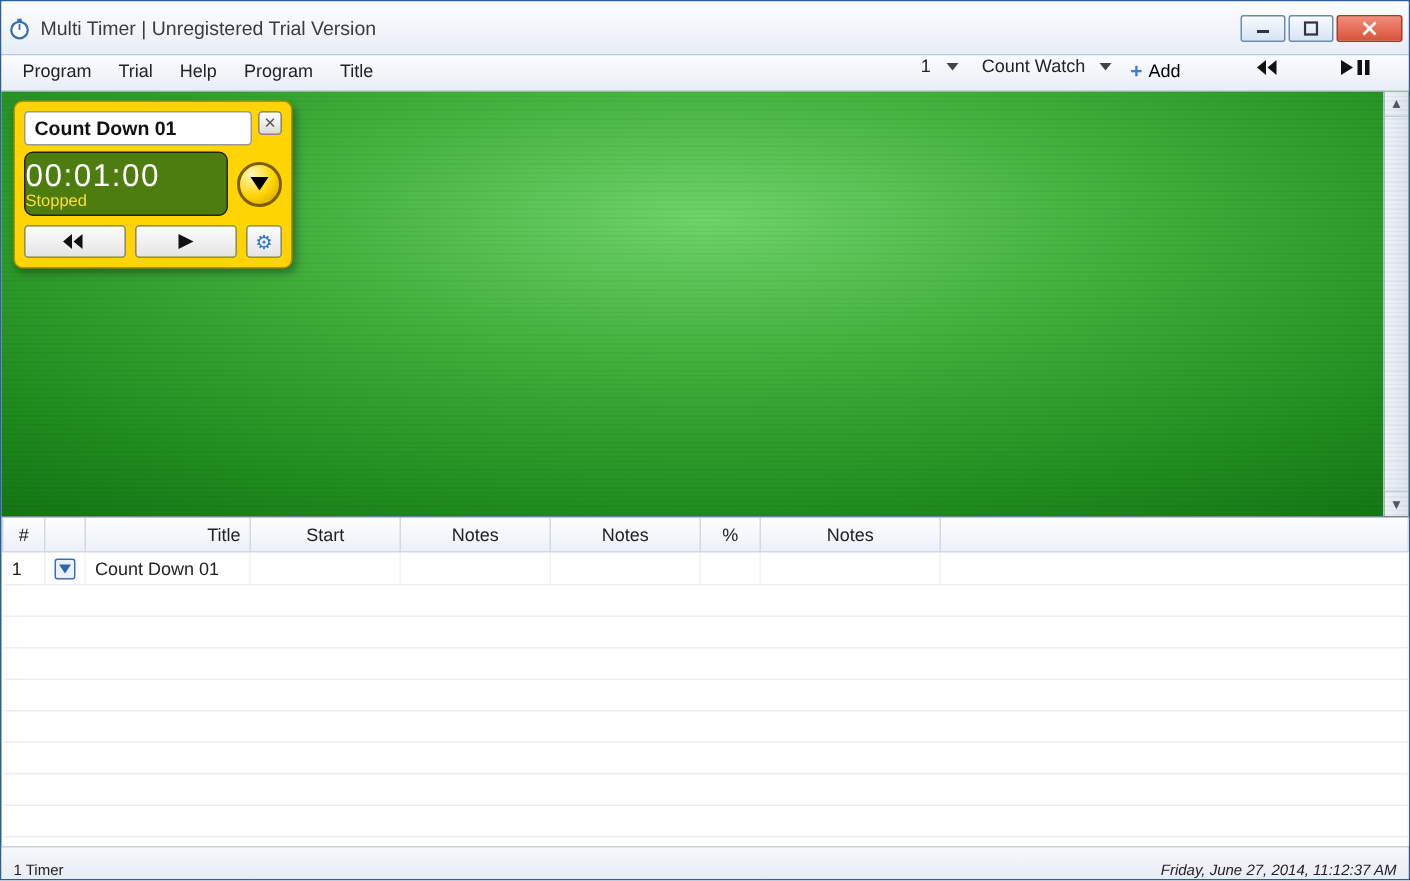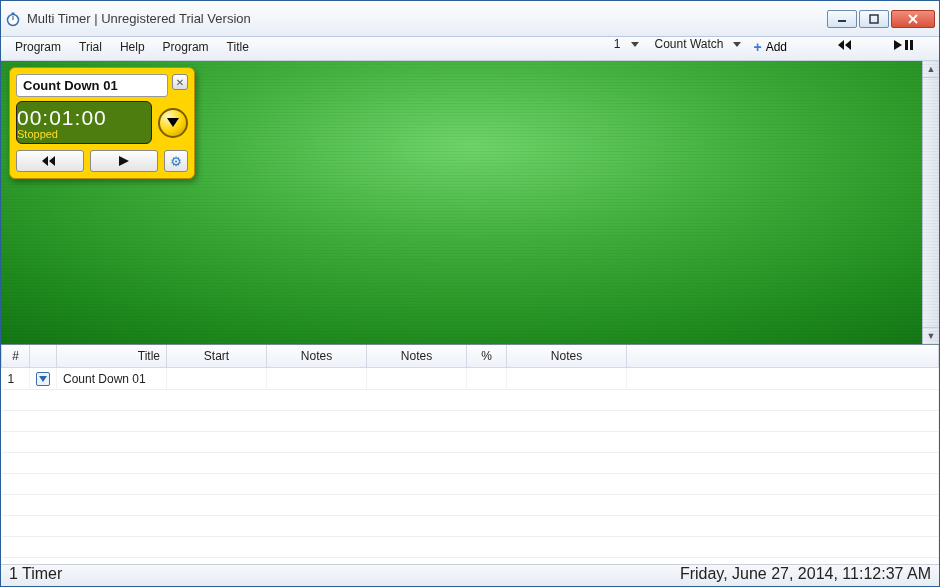--- a/index.html
+++ b/index.html
@@ -48,24 +48,24 @@
 
 .table-wrap { flex:1; overflow:auto; background:#fff; }
 table { width:100%; border-collapse:collapse; font-size:12px; }
 thead th { background:linear-gradient(#fcfdff,#edf1f8); border:1px solid #d2d9e4; border-top:none; padding:4px 6px; text-align:right; font-weight:normal; color:#222; height:20px; }
 thead th.center{ text-align:center; }
 tbody td { border-bottom:1px solid #ebeef3; border-right:1px solid #f0f2f6; padding:3px 6px; height:20px; color:#222; }
 tbody tr.empty td { color:transparent; }
 .row-icon { width:14px; height:14px; border:1px solid #3a6fb0; border-radius:2px; display:inline-flex; align-items:center; justify-content:center; background:#eaf2fb; }
 .row-icon .dn { width:0;height:0;border-left:4px solid transparent;border-right:4px solid transparent;border-top:6px solid #2f66a8; }
 
-.statusbar { height:22px; background:linear-gradient(#f6f8fb,#e7ecf4); border-top:1px solid #c8d0dc; display:flex; align-items:flex-start; padding:0 8px; font-size:16px; color:#222; }
+.statusbar { height:22px; background:linear-gradient(#f6f8fb,#e7ecf4); border-top:1px solid #c8d0dc; display:flex; align-items:flex-end; padding:0 8px; font-size:10px; color:#222; }
 .statusbar .seg { flex:1; }
 .statusbar .seg.center { text-align:center; }
-.statusbar .seg.right { text-align:right; }
+.statusbar .seg.right { text-align:right;font-style:italic; }
 
 .caret { display:inline-block; width:0;height:0;border-left:4px solid transparent;border-right:4px solid transparent;border-top:5px solid #444; margin-left:4px; vertical-align:middle; }
 </style>
 </head>
 <body>
 
 <div class="window">
 
   <div class="titlebar">
     <span class="app-icon">

